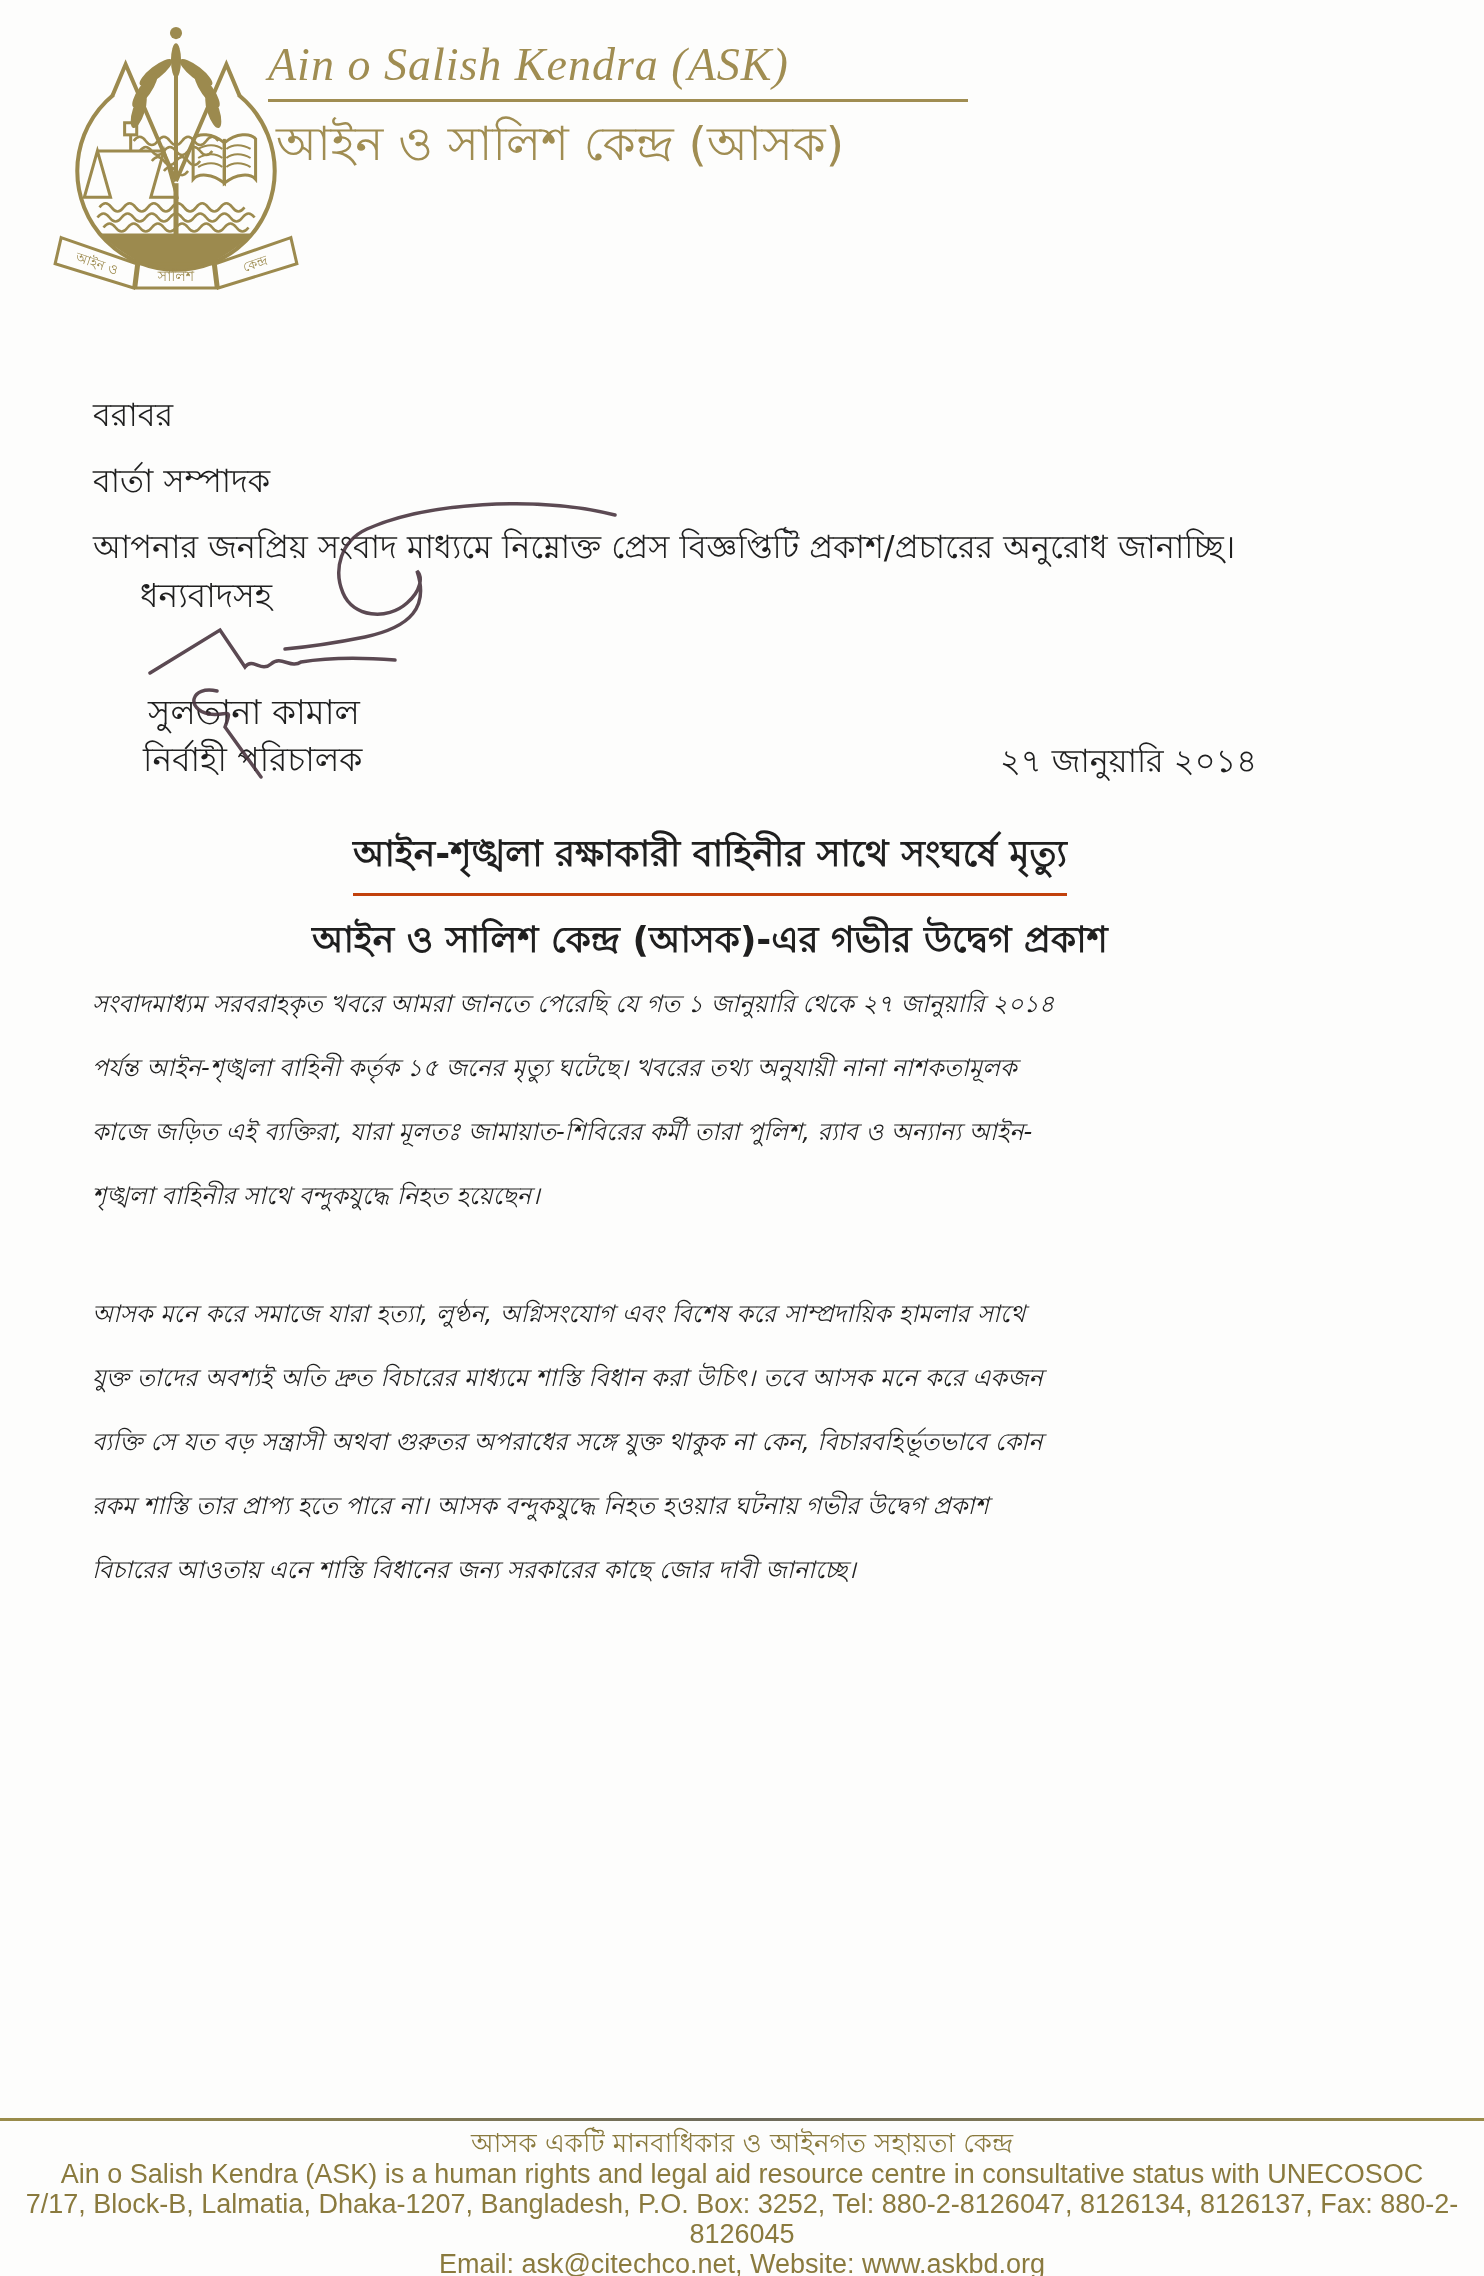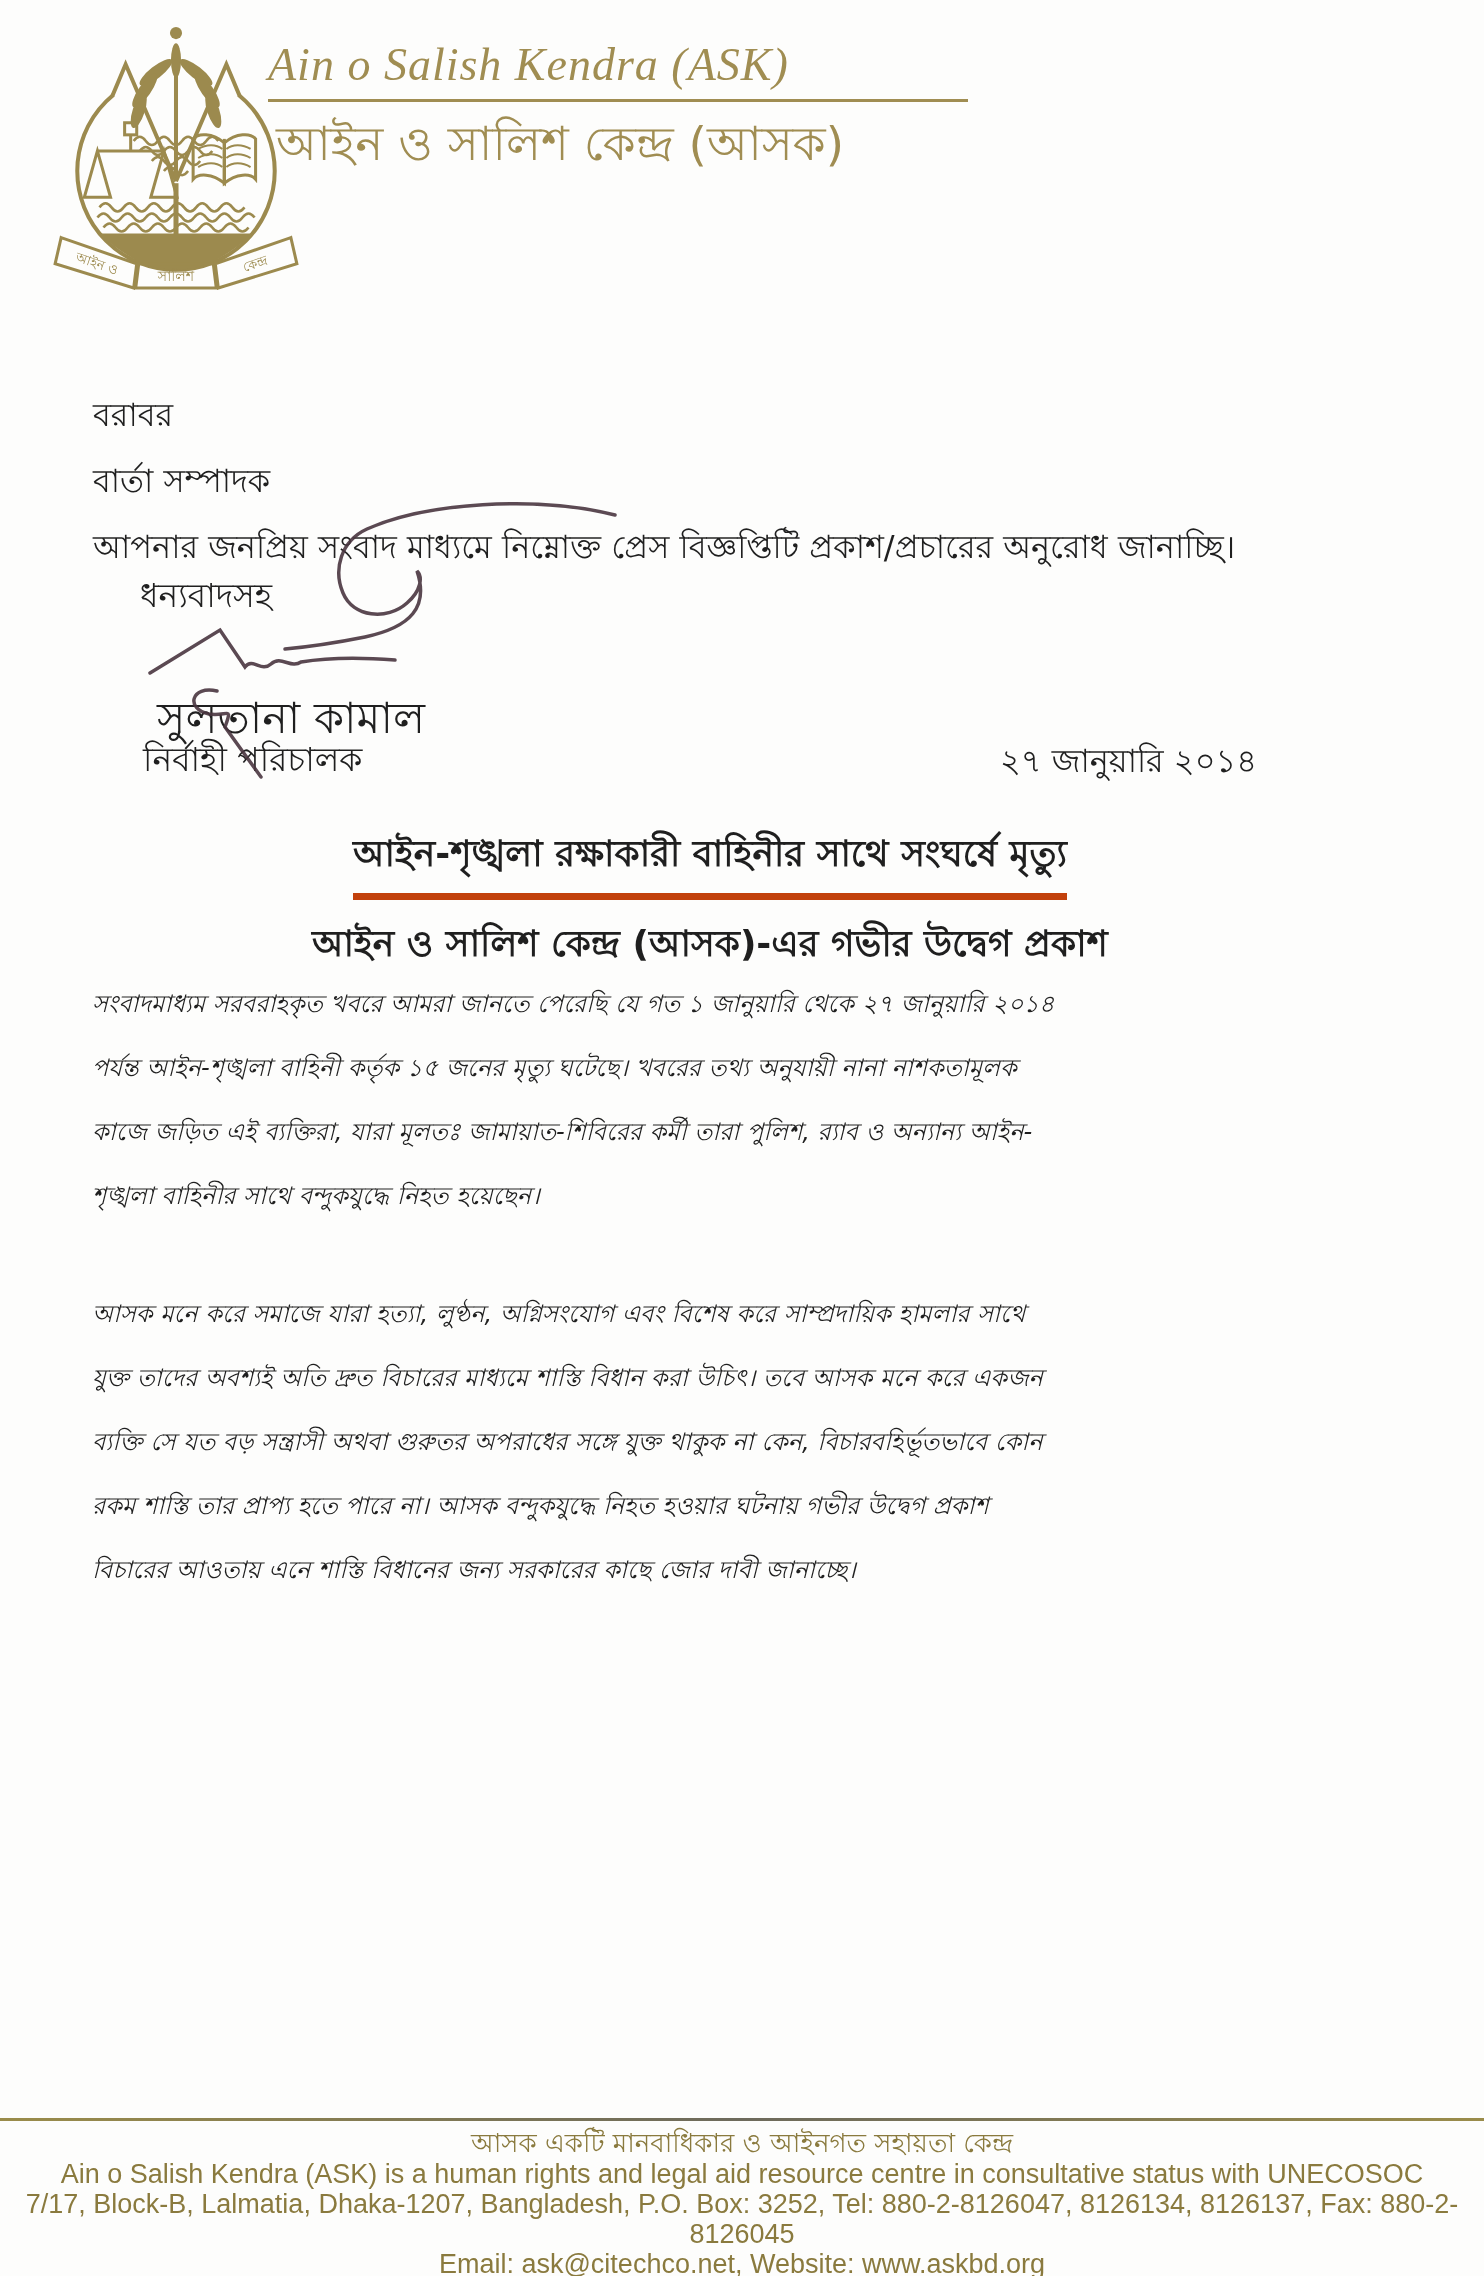--- a/index.html
+++ b/index.html
@@ -18,29 +18,29 @@
     font-size:46px; color:#a08d52; letter-spacing:1px; white-space:nowrap;
   }
   .header-divider { width:700px; height:3px; background:#a08d52; margin-top:8px; }
   .org-name-bn { font-size:47px; color:#a08d52; margin-top:6px; white-space:nowrap;margin-left:8px; }
 
   
   .recipient-block { position:absolute; left:93px; top:390px; width:1200px; font-size:32px; }
   .recipient-block div { margin-bottom:12px; }
   .closing { position:absolute; left:140px; top:570px; font-size:33px; }
   .signature { position:absolute; left:95px; top:495px; width:560px; height:290px; z-index:3; pointer-events:none; }
-  .signer-name { position:absolute; left:157px; top:686px; font-size:43px; }
+  .signer-name { position:absolute; left:148px; top:686px; font-size:34px; }
   .signer-title { position:absolute; left:143px; top:734px; font-size:33px; }
   .letter-date { position:absolute; left:1000px; top:736px; width:352px; text-align:left; font-size:32px; }
 
   
   .pr-title { position:absolute; left:90px; top:826px; width:1240px; text-align:center; }
   .pr-title .t1 {
     display:inline-block; font-size:36px; font-weight:bold;
-    border-bottom:7px solid #c2410c; padding-bottom:7px;
+    border-bottom:3px solid #c2410c; padding-bottom:7px;
   }
   .pr-title .t2 { font-size:36px; font-weight:bold; margin-top:16px; }
 
   .para { position:absolute; left:92px; width:1320px; font-size:24px;font-style:italic; }
   .para .bl { height:64px; line-height:64px; white-space:nowrap; }
   .para1 { top:972px; }
   .para2 { top:1282px; }
 
   
   .footer-divider { position:absolute; left:0; top:2118px; width:1484px; height:3px;

